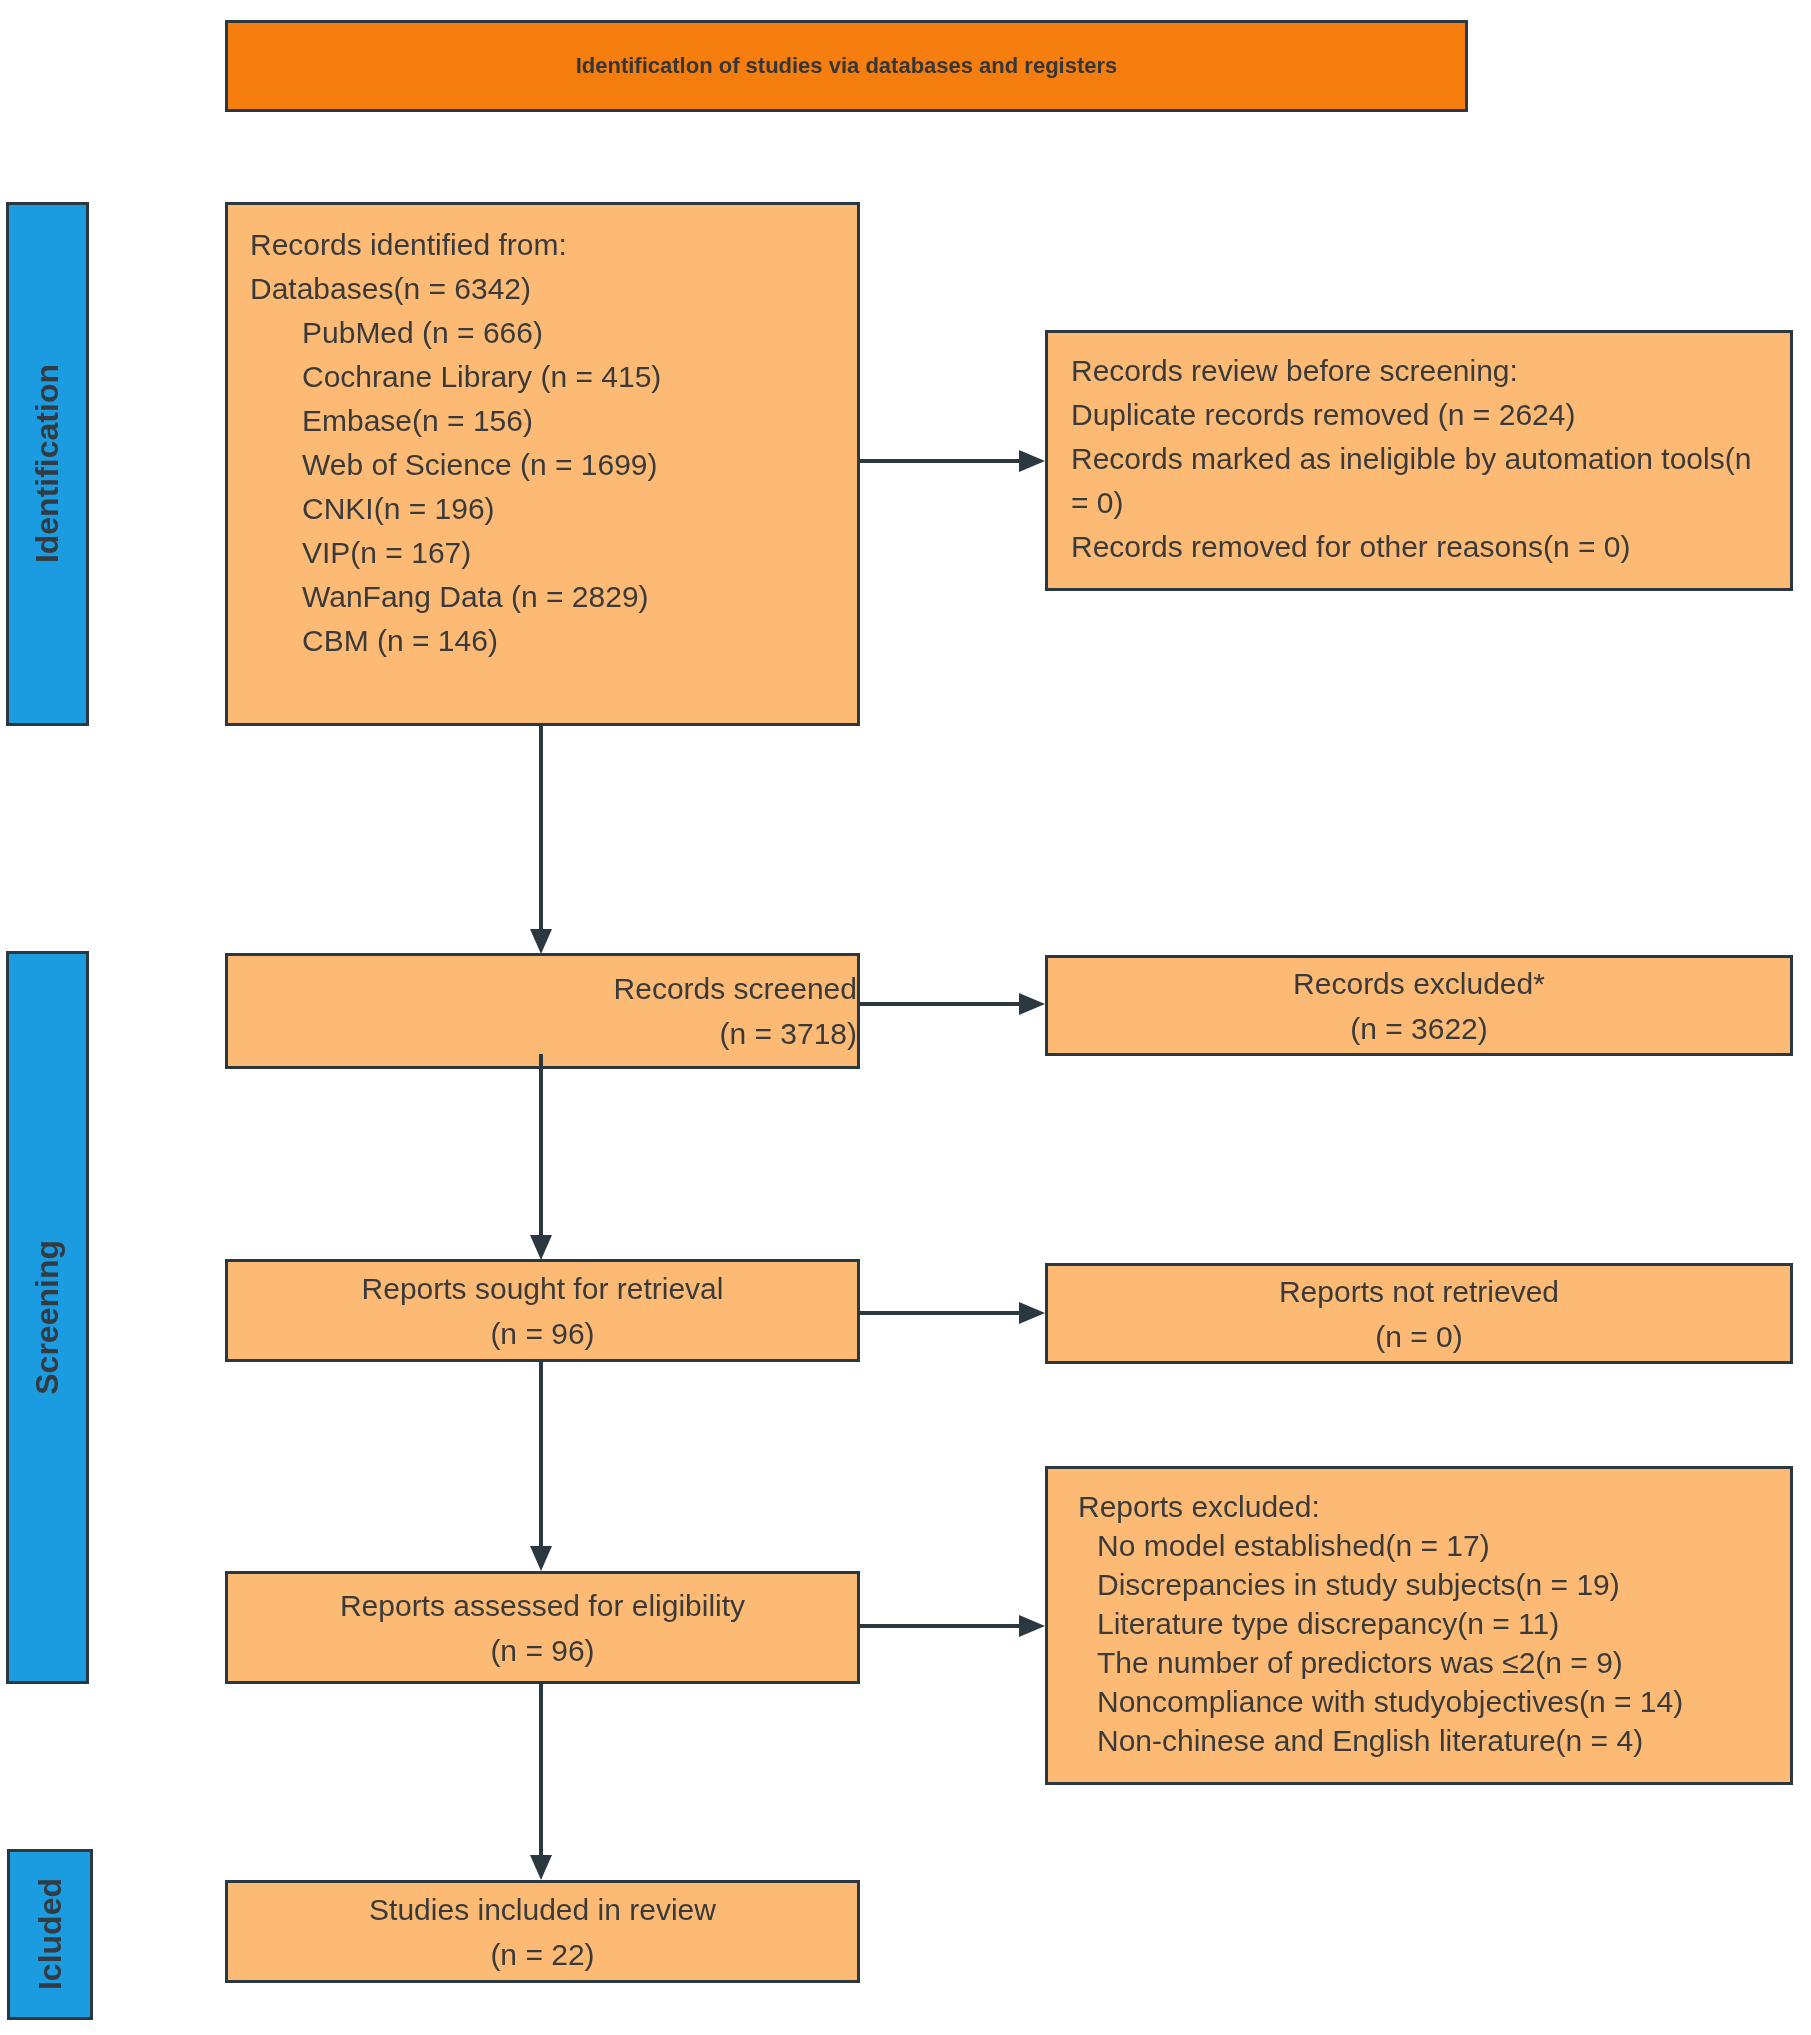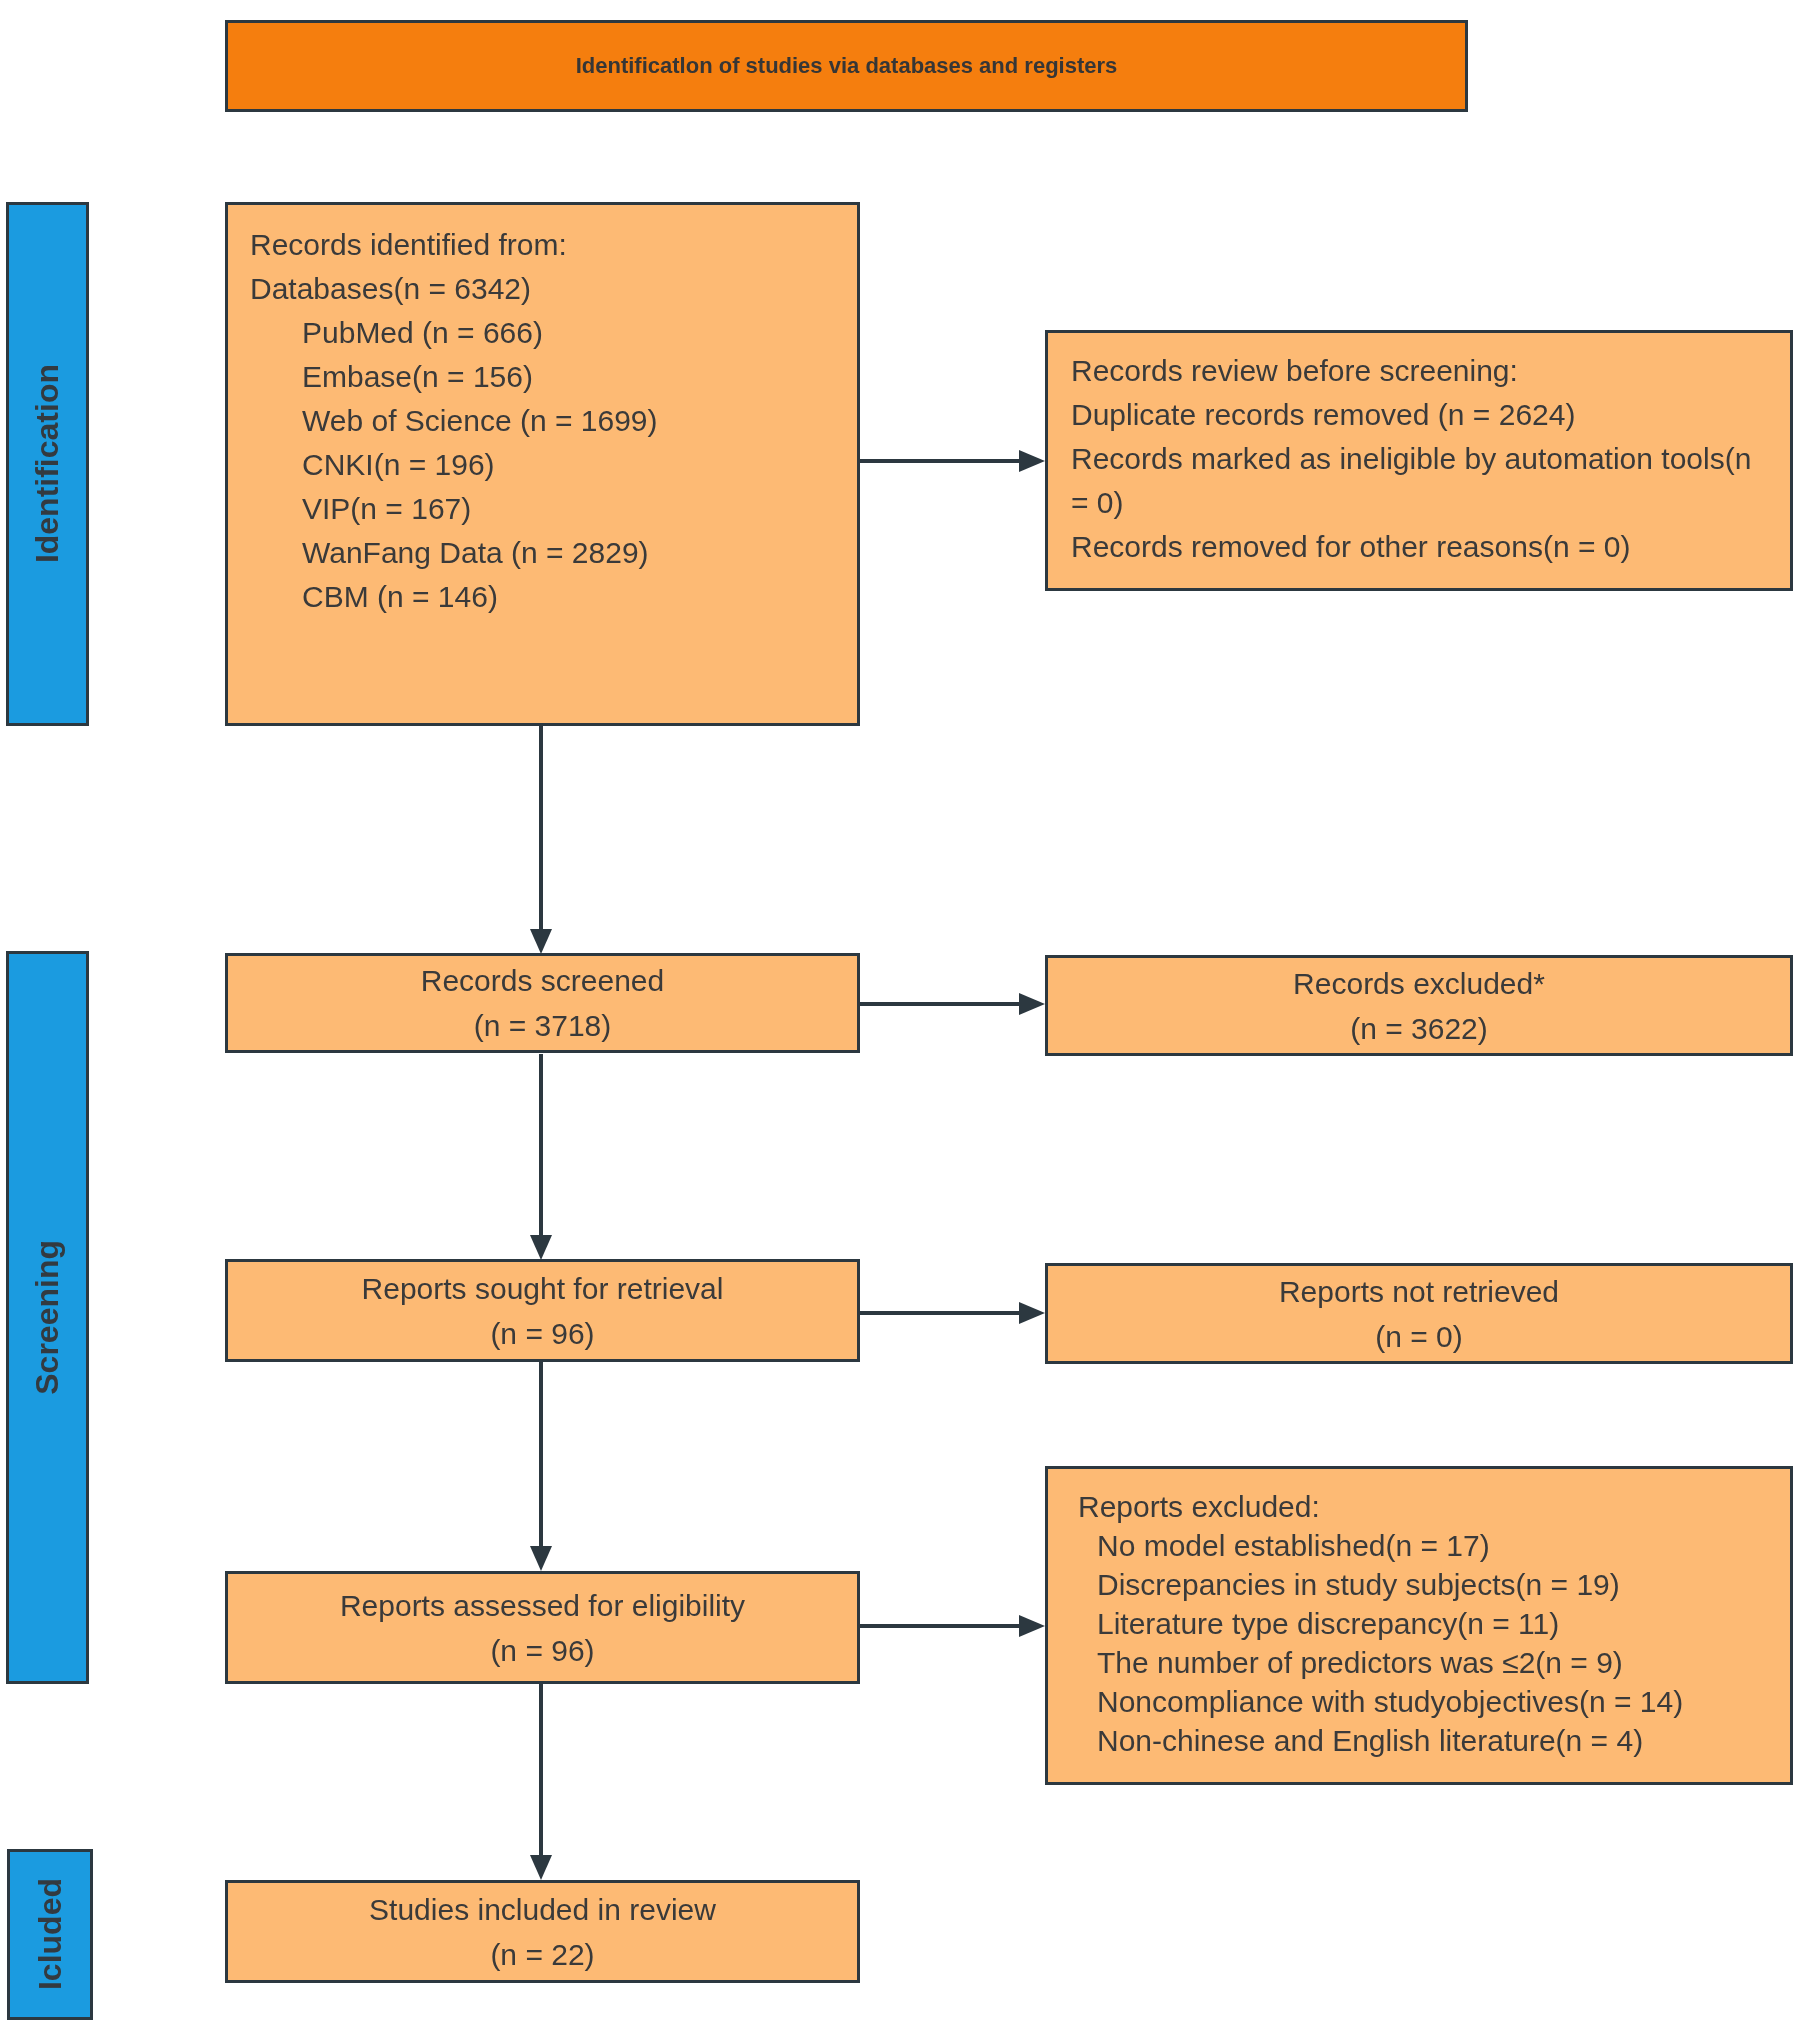--- a/index.html
+++ b/index.html
@@ -35,21 +35,21 @@
   }
   .center-box{
     display:flex;flex-direction:column;align-items:center;justify-content:center;
     text-align:center;line-height:1.5;
   }
   .box-identified{left:225px;top:202px;width:635px;height:524px;padding:18px 22px;}
   .box-identified .line{line-height:44px;white-space:nowrap;}
   .indent{padding-left:52px;}
   .box-removed{left:1045px;top:330px;width:748px;height:261px;padding:16px 23px;}
   .box-removed .line{line-height:44px;}
-  .box-screened{left:225px;top:953px;width:635px;height:100px;}
+  .box-screened{left:225px;top:953px;width:635px;height:116px;align-items:flex-end;}
   .box-recexcluded{left:1045px;top:955px;width:748px;height:101px;}
   .box-sought{left:225px;top:1259px;width:635px;height:103px;}
   .box-notretrieved{left:1045px;top:1263px;width:748px;height:101px;}
   .box-assessed{left:225px;top:1571px;width:635px;height:113px;}
   .box-repexcluded{left:1045px;top:1466px;width:748px;height:319px;padding:18px 30px;}
   .box-repexcluded .line{line-height:39px;white-space:nowrap;}
   .box-repexcluded .reason{padding-left:19px;}
   .box-included{left:225px;top:1880px;width:635px;height:103px;}
   
   .arrow-v{position:absolute;width:4.4px;background:var(--border);}
@@ -87,20 +87,21 @@
   <span>Screening</span>
 </div>
 <div class="sidebar sb-included">
   <span>Icluded</span>
 </div>
 
 <div class="box box-identified">
   <div class="line">Records identified from:</div>
   <div class="line">Databases(n = 6342)</div>
   <div class="line indent">PubMed (n = 666)</div>
+  <div class="line indent">Cochrane Library (n = 415)</div>
   <div class="line indent">Embase(n = 156)</div>
   <div class="line indent">Web of Science (n = 1699)</div>
   <div class="line indent">CNKI(n = 196)</div>
   <div class="line indent">VIP(n = 167)</div>
   <div class="line indent">WanFang Data (n = 2829)</div>
   <div class="line indent">CBM (n = 146)</div>
 </div>
 
 <div class="box box-removed">
   <div class="line">Records review before screening:</div>

